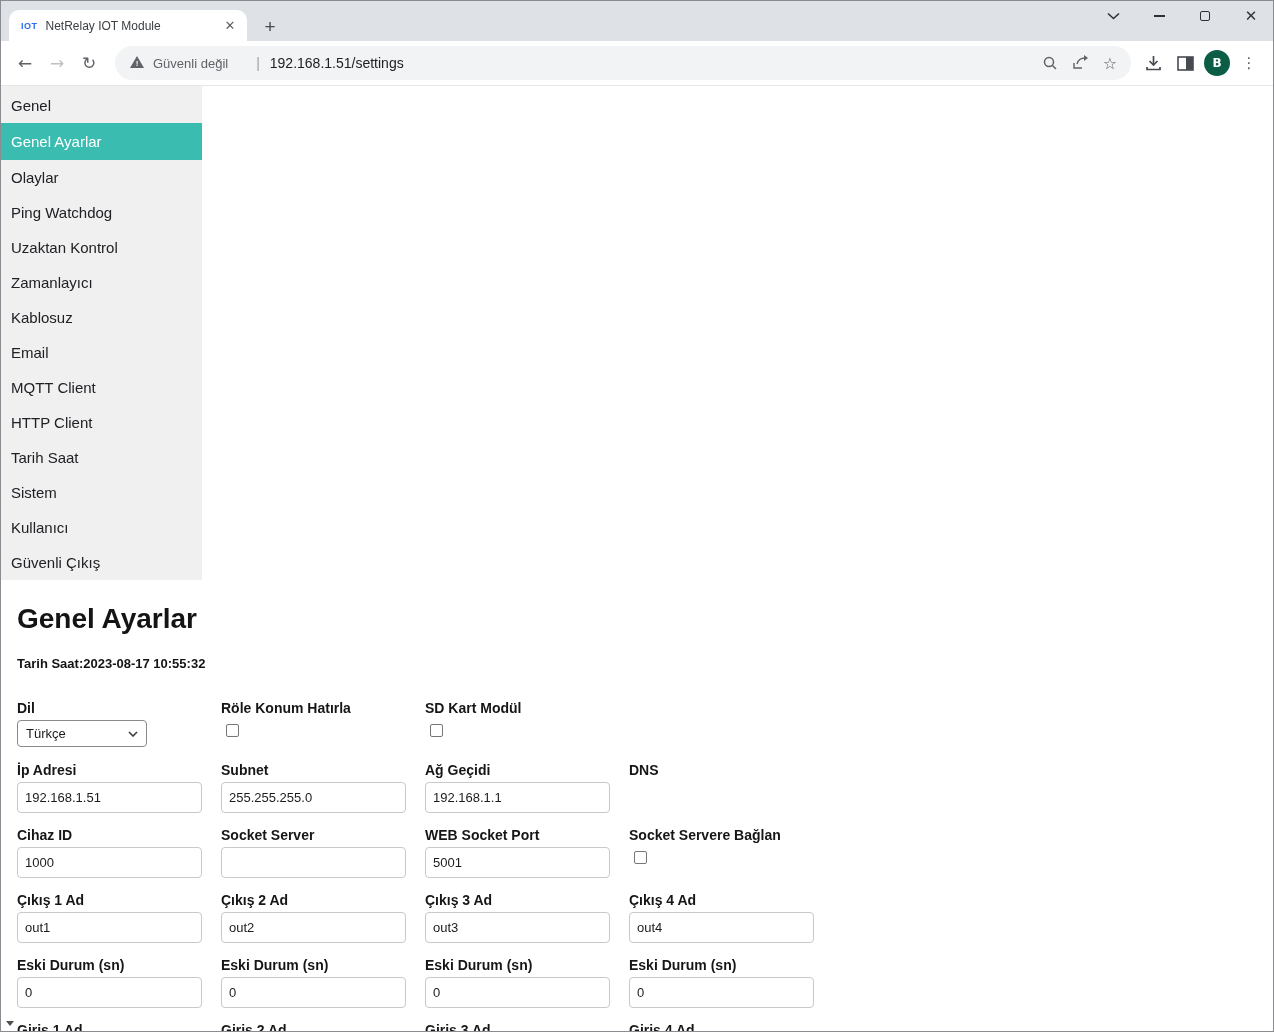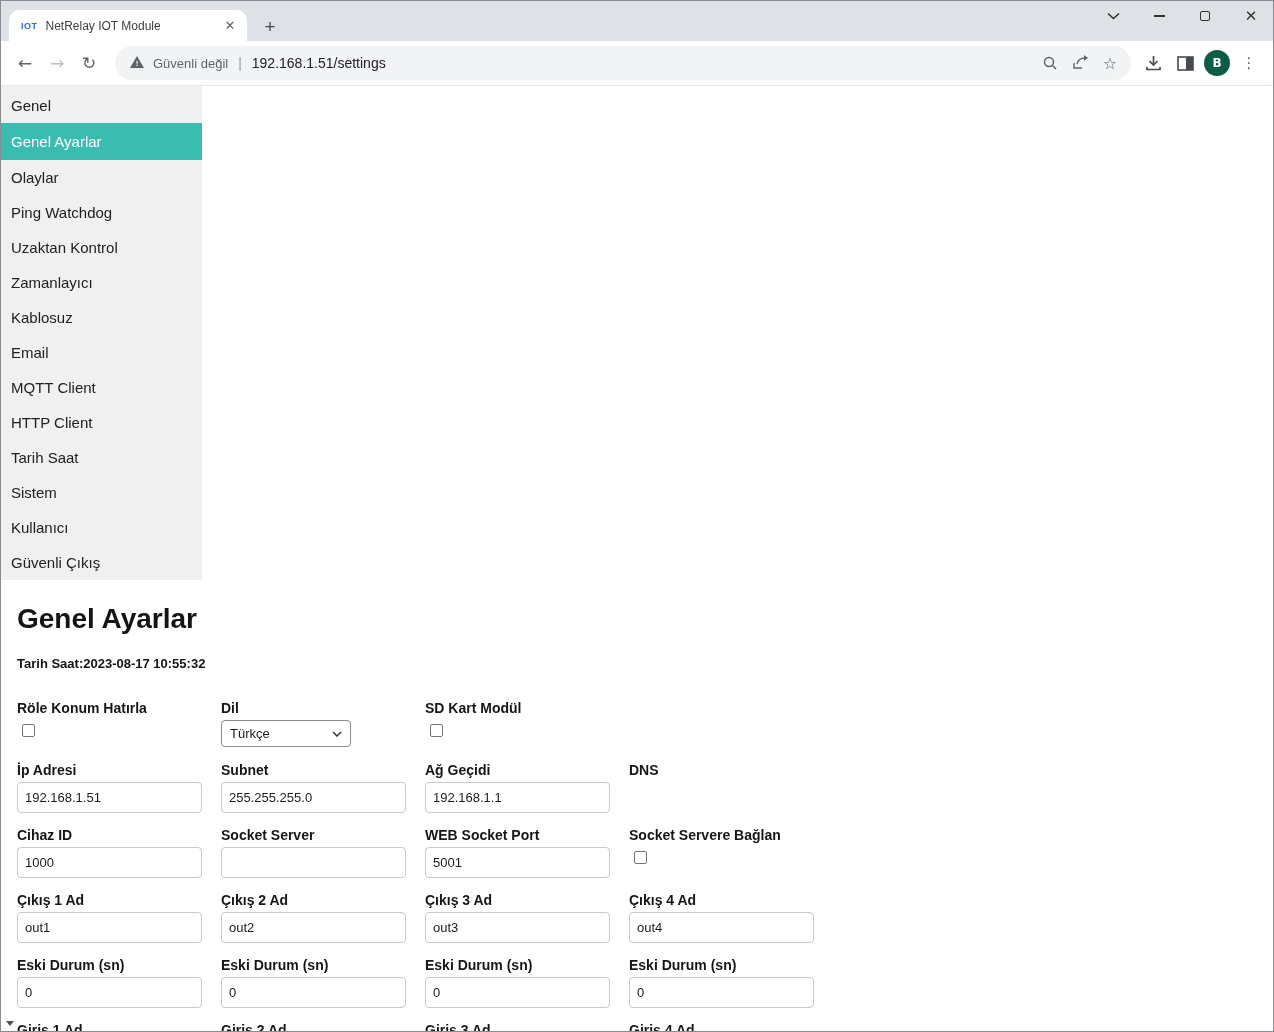--- a/index.html
+++ b/index.html
@@ -43,21 +43,21 @@
   .navbtn.disabled{ color:#bdc1c6; }
   .omnibox{
     flex:1; height:34px; margin:0 6px 0 10px; background:#f1f3f4; border-radius:17px;
     display:flex; align-items:center; padding:0 6px 0 14px;
   }
   .warn-wrap{ position:relative; width:16px; height:14px; margin-right:8px; }
   .warn-tri{ position:absolute; left:1px; top:0; width:0; height:0;
     border-left:7px solid transparent; border-right:7px solid transparent; border-bottom:12px solid #5f6368; }
   .warn-ex{ position:absolute; left:0; top:3px; width:16px; text-align:center;
     font-size:8px; font-weight:700; color:#f1f3f4; }
-  .sec-text{ font-size:13px; color:#5f6368; margin-right:10px; }
+  .sec-text{ font-size:13px; color:#5f6368; margin-right:28px; }
   .url-sep{ color:#9aa0a6; font-size:14px; margin-right:10px; font-weight:300; }
   .url-text{ font-size:14px; color:#202124; }
   .omni-spacer{ flex:1; }
   .pill-icon{ width:30px; height:30px; display:flex; align-items:center; justify-content:center;
     color:#5f6368; border-radius:50%; cursor:pointer; font-family:"DejaVu Sans", sans-serif; font-size:16px; }
   .tb-icon{ width:32px; height:32px; display:flex; align-items:center; justify-content:center;
     color:#474b50; cursor:pointer; font-family:"DejaVu Sans", sans-serif; }
   .avatar{ width:26px; height:26px; border-radius:50%; background:var(--avatar_green,#0b5d46);
     color:#fff; font-size:12px; font-weight:700; display:flex; align-items:center; justify-content:center; }
   .kebab{ font-size:15px; color:#5f6368; letter-spacing:0; }
@@ -188,33 +188,33 @@
       <div class="side-item">Güvenli Çıkış</div>
     </div>
 
     <div class="main">
       <div class="page-title">Genel Ayarlar</div>
       <div class="datetime"><span>Tarih Saat:</span><span>2023-08-17 10:55:32</span></div>
 
       <div class="form-grid">
 
         <div class="cell cell-a">
-          <div class="lbl">Röle Konum Hatırla</div>
-          <span class="checkbox"></span>
-        </div>
-        <div class="cell cell-a">
           <div class="lbl">Dil</div>
           <div class="select">
             <span class="sel-val">Türkçe</span>
             <svg width="10" height="6" viewBox="0 0 10 6">
                 <polyline points="1,1 5,5 9,1" fill="none" stroke="#3c3c3c" stroke-width="1.6"></polyline>
               </svg>
           </div>
         </div>
         <div class="cell cell-a">
+          <div class="lbl">Röle Konum Hatırla</div>
+          <span class="checkbox"></span>
+        </div>
+        <div class="cell cell-a">
           <div class="lbl">SD Kart Modül</div>
           <span class="checkbox"></span>
         </div>
         <div class="cell cell-a"></div>
 
         <div class="cell">
           <div class="lbl">İp Adresi</div>
           <input class="txt" value="192.168.1.51" style="">
         </div>
         <div class="cell">

